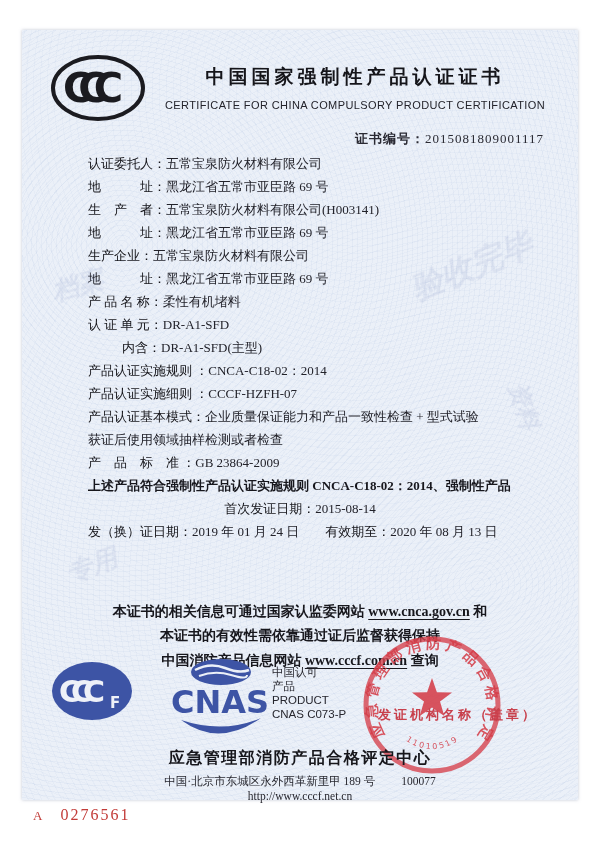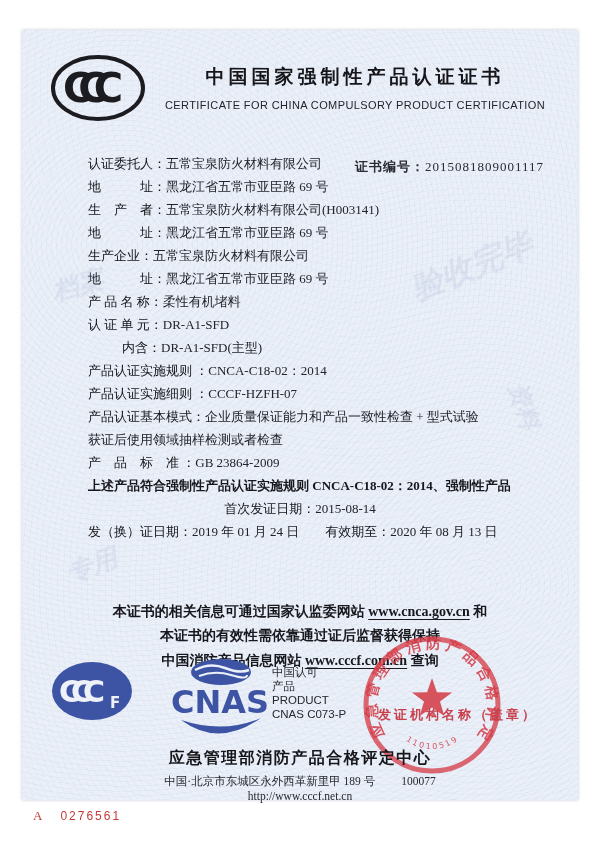--- a/index.html
+++ b/index.html
@@ -14,21 +14,21 @@
       repeating-radial-gradient(circle at 18% 28%, rgba(125,155,205,.075) 0 1px, transparent 1px 5px),
       repeating-radial-gradient(circle at 82% 72%, rgba(125,155,205,.06) 0 1px, transparent 1px 6px),
       repeating-radial-gradient(circle at 60% 8%, rgba(125,155,205,.05) 0 1px, transparent 1px 7px);
     box-shadow:0 0 3px rgba(140,150,175,.55);
   }
   
   .ccc-black-logo{position:absolute;left:26px;top:22px;}
   .title-wrap{position:absolute;left:118px;right:8px;top:34px;text-align:center;}
   .cert-title{font-size:19px;font-weight:700;letter-spacing:4px;color:#15151a;}
   .cert-subtitle{font-family:"Liberation Sans","DejaVu Sans",sans-serif;font-size:11px;letter-spacing:.4px;color:#23232b;margin-top:9px;}
-  .cert-no-line{position:absolute;right:34px;top:100px;font-size:13px;letter-spacing:1px;color:#2a2a33;margin-top:28px;}
+  .cert-no-line{position:absolute;right:34px;top:100px;font-size:13px;letter-spacing:1px;color:#2a2a33;}
   .cert-no-line .lbl{font-weight:700;}
   
   .fields{position:absolute;left:66px;right:66px;top:122px;font-size:13px;line-height:23px;}
   .frow{white-space:nowrap;}
   .flabel{font-weight:400;color:#141419;}
   .fval{color:#22222a;}
   .indent{padding-left:34px;}
   .statement{font-weight:700;color:#17171d;}
   .date-center{text-align:center;white-space:nowrap;}
   .date-row{white-space:nowrap;}
@@ -46,21 +46,21 @@
   .seal-caption{position:absolute;left:356px;top:676px;font-size:13px;font-weight:700;
     letter-spacing:3px;color:#c8404c;white-space:nowrap;}
   .org-line{position:absolute;left:0;right:0;top:718px;text-align:center;
     font-size:16px;font-weight:700;letter-spacing:1.5px;color:#16161b;}
   .addr-line{position:absolute;left:0;right:0;top:744px;text-align:center;font-size:11.5px;color:#26262e;}
   .addr-line .pc{display:inline-block;margin-left:26px;}
   .url-line{position:absolute;left:0;right:0;top:760px;text-align:center;font-size:11.5px;color:#26262e;}
   
   .serial{position:absolute;left:33px;top:806px;color:#c23b38;white-space:nowrap;}
   .serial .pfx{font-size:13px;margin-right:18px;}
-  .serial .num{font-family:Liberation Sans, sans-serif;font-size:12px;letter-spacing:2px;}
+  .serial .num{font-family:Liberation Serif, serif;font-size:16px;letter-spacing:2px;}
   
   .ghost{position:absolute;font-style:italic;font-weight:700;color:rgba(105,125,185,.12);
     filter:blur(.5px);pointer-events:none;}
   .g1{left:408px;top:245px;font-size:32px;transform:rotate(-22deg);}
   .g2{left:52px;top:268px;font-size:26px;transform:rotate(-16deg);}
   .g3{left:500px;top:390px;font-size:24px;transform:rotate(72deg);}
   .g4{left:66px;top:548px;font-size:26px;transform:rotate(-20deg);}
 </style>
 </head>
 <body>

